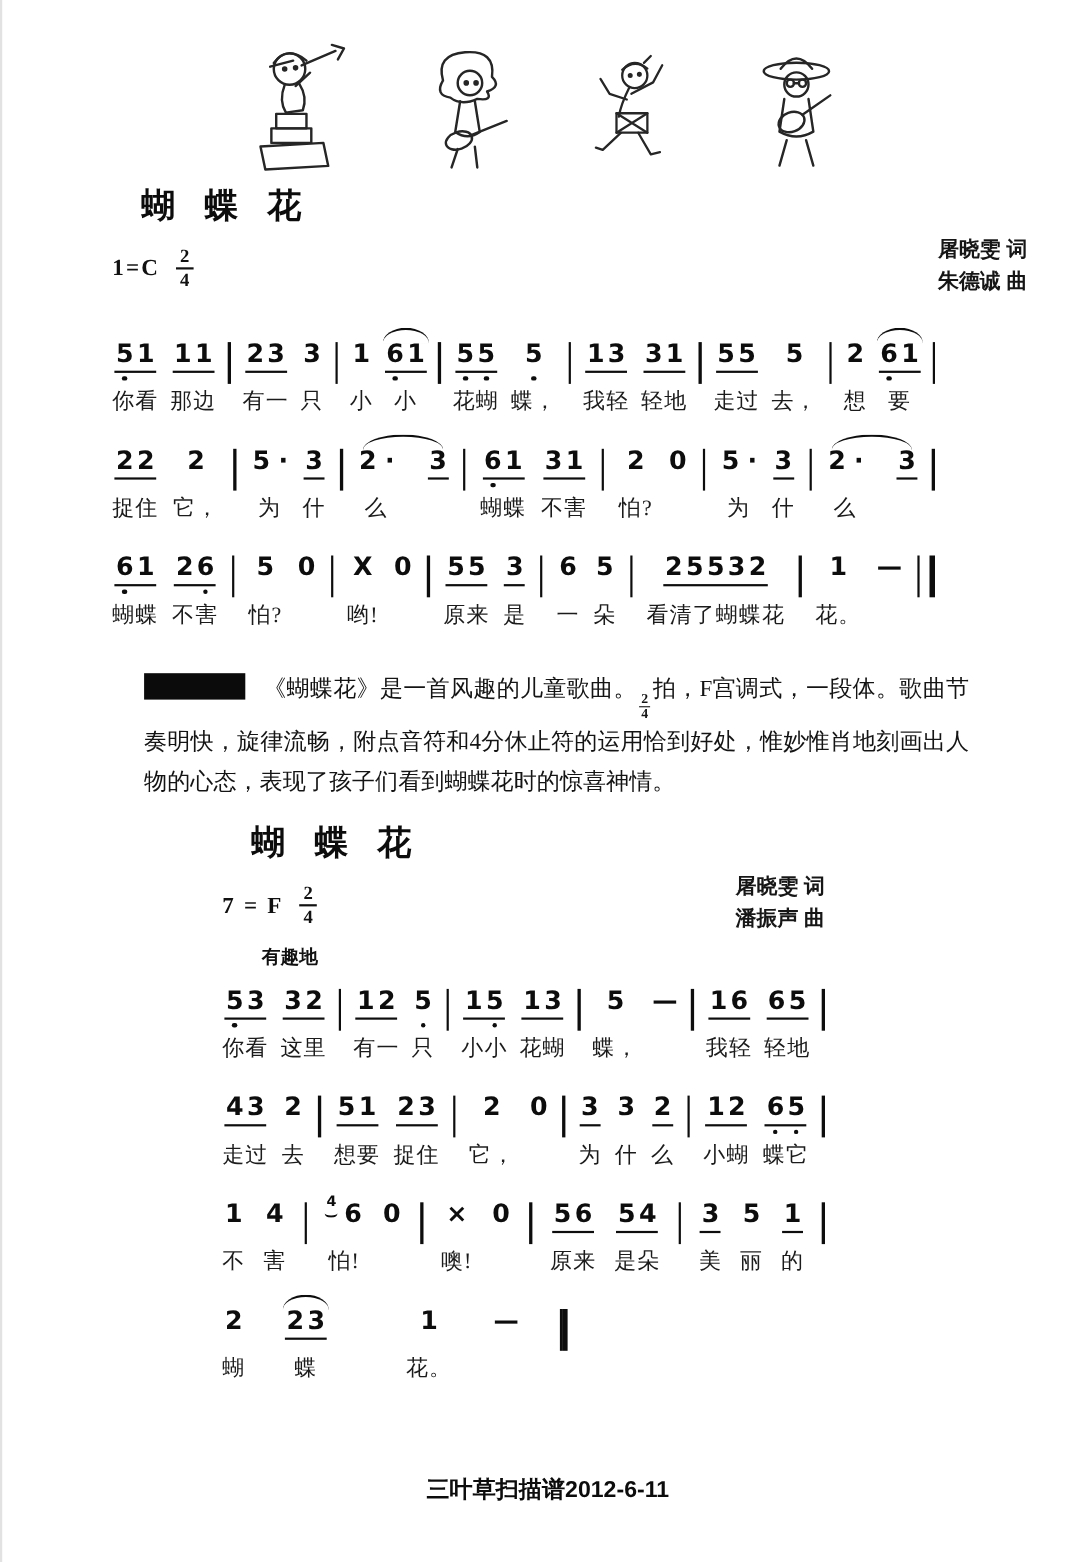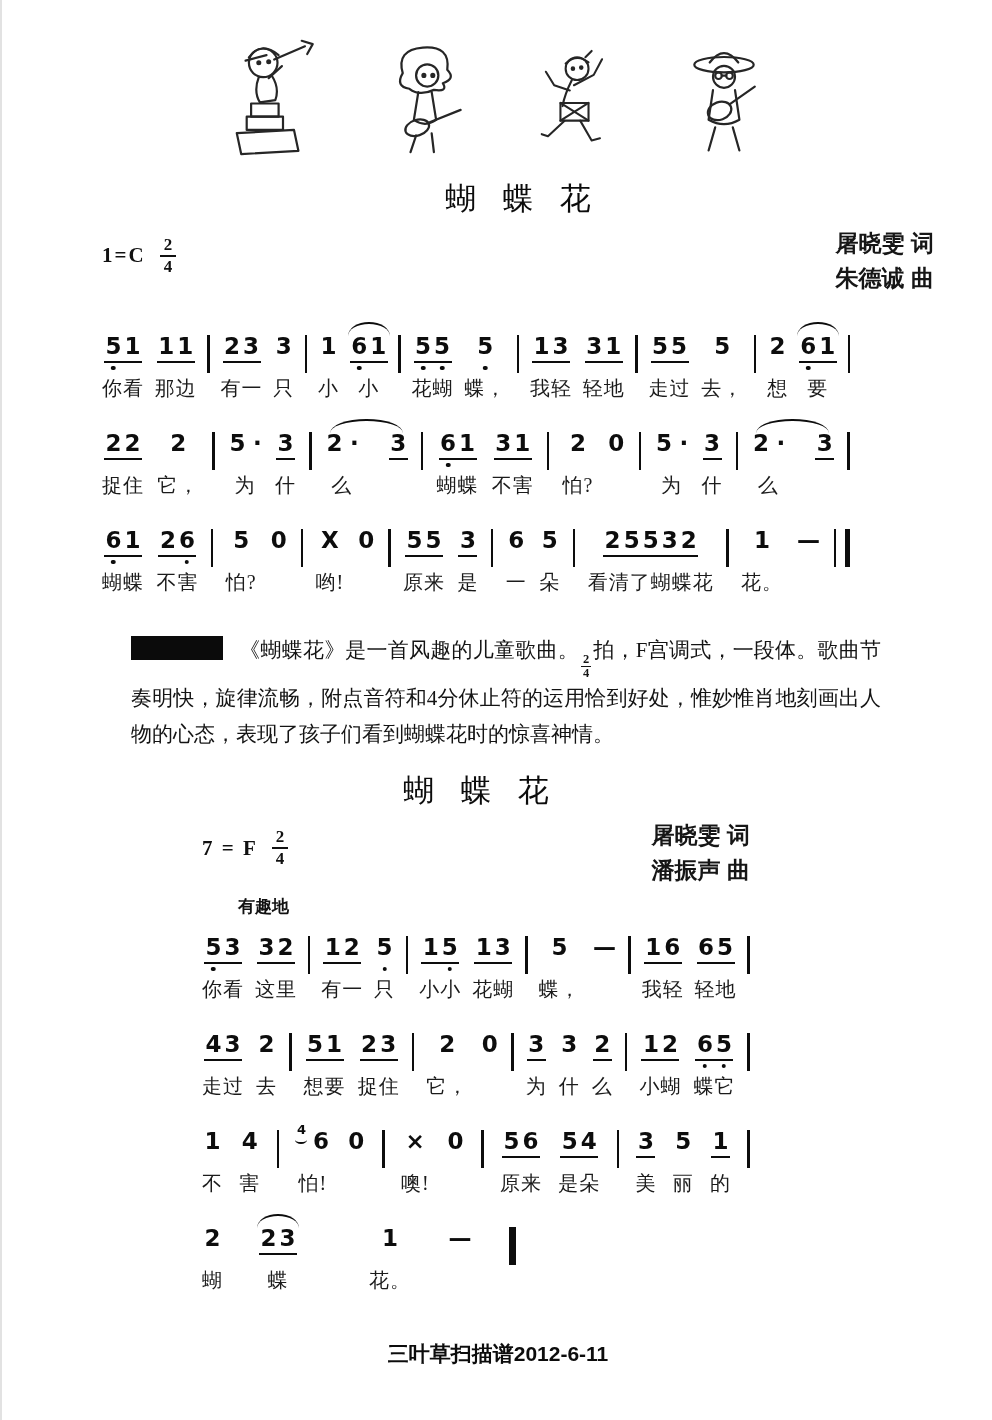--- a/index.html
+++ b/index.html
@@ -9,31 +9,31 @@
     font-family:"Liberation Serif", serif;
     border-left:2px solid #e2e2e2;
   }
   
   .illos{display:flex;justify-content:center;align-items:flex-end;gap:42px;padding-top:22px;height:138px;}
   .illos svg{display:block;}
   
   .song1{margin:6px 60px 0 100px;}
   .song2{margin:0 0 0 200px;width:548px;}
   .title{
-    text-align:center;font-family:"Liberation Sans", sans-serif;font-weight:normal;
-    font-size:31px;letter-spacing:0.85em;margin:18px 0 0 0;text-indent:0.85em;color:#0c0c0c;
+    font-family:"Liberation Sans", sans-serif;font-weight:bold;
+    font-size:31px;letter-spacing:0.85em;margin:6px 0 0 0;text-indent:0.85em;color:#0c0c0c;
   }
   .meta{display:flex;justify-content:space-between;align-items:flex-start;margin-top:6px;}
   .keysig{display:flex;align-items:center;font-size:21px;font-weight:bold;margin-top:10px;}
   .keysig .key{font-family:"Liberation Serif", serif;letter-spacing:2px;}
   .meter{display:inline-flex;flex-direction:column;align-items:center;margin-left:14px;
          font-family:"Liberation Serif", serif;font-size:17px;line-height:1.05;font-weight:bold;}
   .meter .num{border-bottom:2px solid #111;padding:0 4px 1px;}
   .meter .den{padding-top:1px;}
-  .credits{text-align:right;font-size:23px;font-weight:bold;line-height:1.5;
+  .credits{text-align:right;font-size:19px;font-weight:bold;line-height:1.5;
            font-family:"Liberation Sans", sans-serif;color:#161616;}
   .tempo{font-family:"Liberation Sans", sans-serif;font-weight:bold;font-size:17px;margin:8px 0 0 36px;}
   
   .system{display:flex;justify-content:space-between;align-items:flex-start;position:relative;}
   .song1 .system{width:748px;}
   .song2 .system{width:548px;}
   .system.short{width:252px;justify-content:flex-start;gap:36px;}
   .s-gap1{margin-top:40px;}
   .s-gap{margin-top:30px;}
   .cell{display:flex;flex-direction:column;align-items:center;position:relative;}

